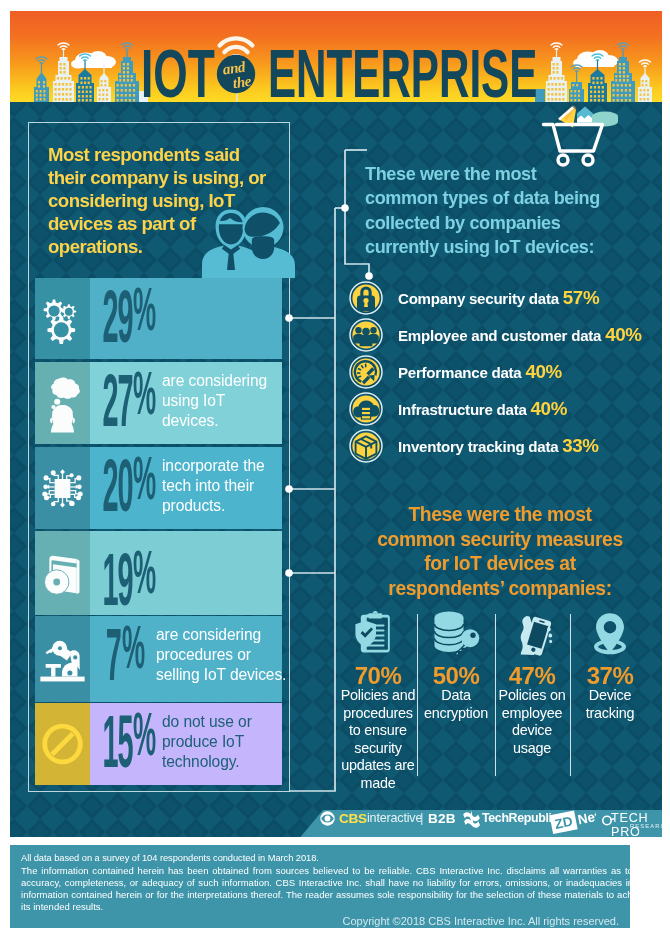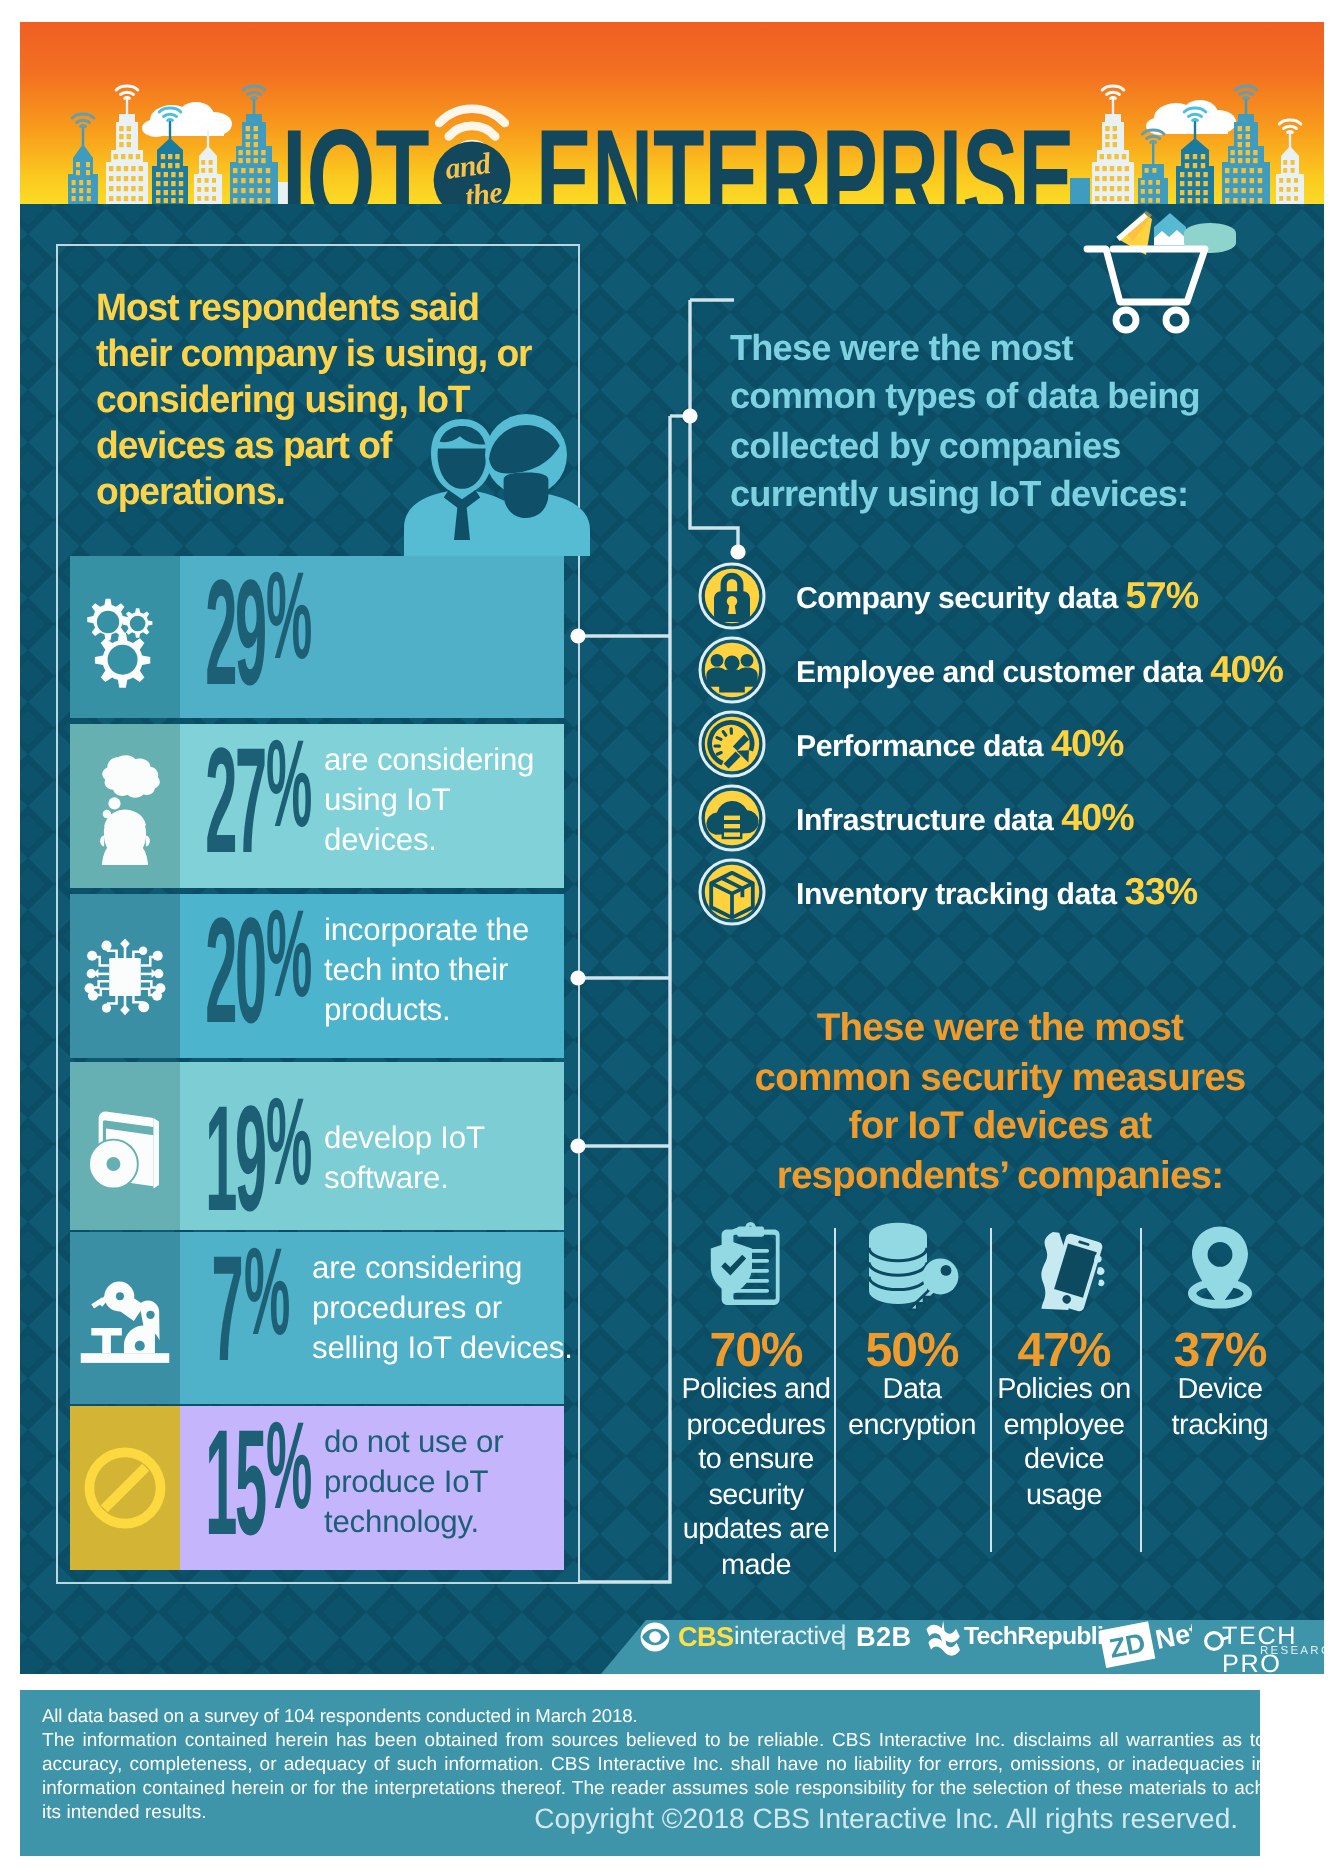--- a/index.html
+++ b/index.html
@@ -5,21 +5,21 @@
   html,body{margin:0;padding:0;background:#ffffff;}
   body{width:670px;height:937px;overflow:hidden;
        font-family:"Liberation Sans",sans-serif;-webkit-font-smoothing:antialiased;}
   #page{position:absolute;left:10px;top:11px;width:652px;height:917px;overflow:hidden;}
 
   
   .hdr{position:absolute;left:0;top:0;width:652px;height:91px;
        background:linear-gradient(180deg,#ef5f24 0%,#f37021 28%,#f89a1c 58%,#fbc91f 85%,#fcdb26 100%);
        overflow:hidden;}
   .hdr>svg{position:absolute;left:0;top:0;}
-  .hdr-title{position:absolute;left:0;top:16px;width:652px;height:109px;}
+  .hdr-title{position:absolute;left:0;top:0;width:652px;height:109px;}
 
 
   .t-iot{position:absolute;left:130.6px;top:38px;font-size:68px;font-weight:bold;color:#12475c;
          font-family:"Liberation Sans",sans-serif;letter-spacing:0px;
          line-height:49px;transform:scaleX(0.651);transform-origin:left top;}
   .t-ent{position:absolute;left:258.2px;top:38px;font-size:68px;font-weight:bold;color:#12475c;
          font-family:"Liberation Sans",sans-serif;letter-spacing:0px;
          line-height:49px;transform:scaleX(0.6198);transform-origin:left top;}
   .t-badge{position:absolute !important;left:207px !important;top:9px !important;overflow:visible;}
   .t-and{position:absolute;left:204px;top:49px;width:40px;text-align:center;color:#f7c24b;
@@ -121,21 +121,21 @@
   .zdmark{left:540px;top:706px;}
   .tpmark{left:592px;top:712px;}
   .l-tp1{left:601px;top:709px;color:#fff;font-size:12.6px;letter-spacing:0.8px;}
   .l-tp2{left:620px;top:721px;color:#e2f0f4;font-size:5.8px;letter-spacing:1.1px;}
 
   
   .footer{position:absolute;left:0;top:834px;width:620px;height:83px;background:#3e95a9;}
   .f1{position:absolute;left:11px;top:8px;color:#ffffff;font-size:9.3px;letter-spacing:-0.05px;}
   .f2{position:absolute;left:11px;top:20px;width:629px;color:#ffffff;font-size:9.5px;
       line-height:12.1px;text-align:justify;letter-spacing:0.02px;}
-  .f3{position:absolute;right:11px;top:56px;color:#d4e9ef;font-size:14px;}
+  .f3{position:absolute;right:11px;top:70px;color:#d4e9ef;font-size:11px;}
 </style>
 </head>
 <body>
 
 <div id="page">
 
   <div class="hdr">
     <svg width="652" height="91" viewBox="0 0 652 91">
       <defs>
         <g id="wifi-sm">
@@ -667,24 +667,20 @@
     <circle cx="22.5" cy="37.5" r="11.6" stroke="#66b0b4" stroke-width="0.9"></circle>
     <circle cx="22.5" cy="37.5" r="3.3" fill="#66b0b4"></circle>
   </g>
               </svg></span>
           </div>
           <div class="tbox" style="background-color: rgb(124, 205, 212);">
             <div class="pct">
               <span class="num">19</span>
               <span class="sym">%</span>
             </div>
-            <div class="txt">
-              <div>develop IoT</div>
-              <div>software.</div>
-            </div>
           </div>
         </div>
 
         <div class="bar idx4">
           <div class="ibox" style="background-color: rgb(59, 143, 164);">
             <span class="isvg"><svg id="icon-robot-arm-icon" viewBox="0 0 56 56">
                 <g fill="#fbfdfd">
     <rect x="7" y="46.6" width="42" height="4.6"></rect>
     <path d="M12 34.6 h14.5 v3.6 h-5.2 v8.4 h-4.1 v-8.4 h-5.2 z"></path>
     <path d="M27.5 42 c0.6-5 4.7-8.6 9.4-8.6 c2 0 3.8 0.6 5.3 1.6 v11.6 h-14.7 z"></path>

